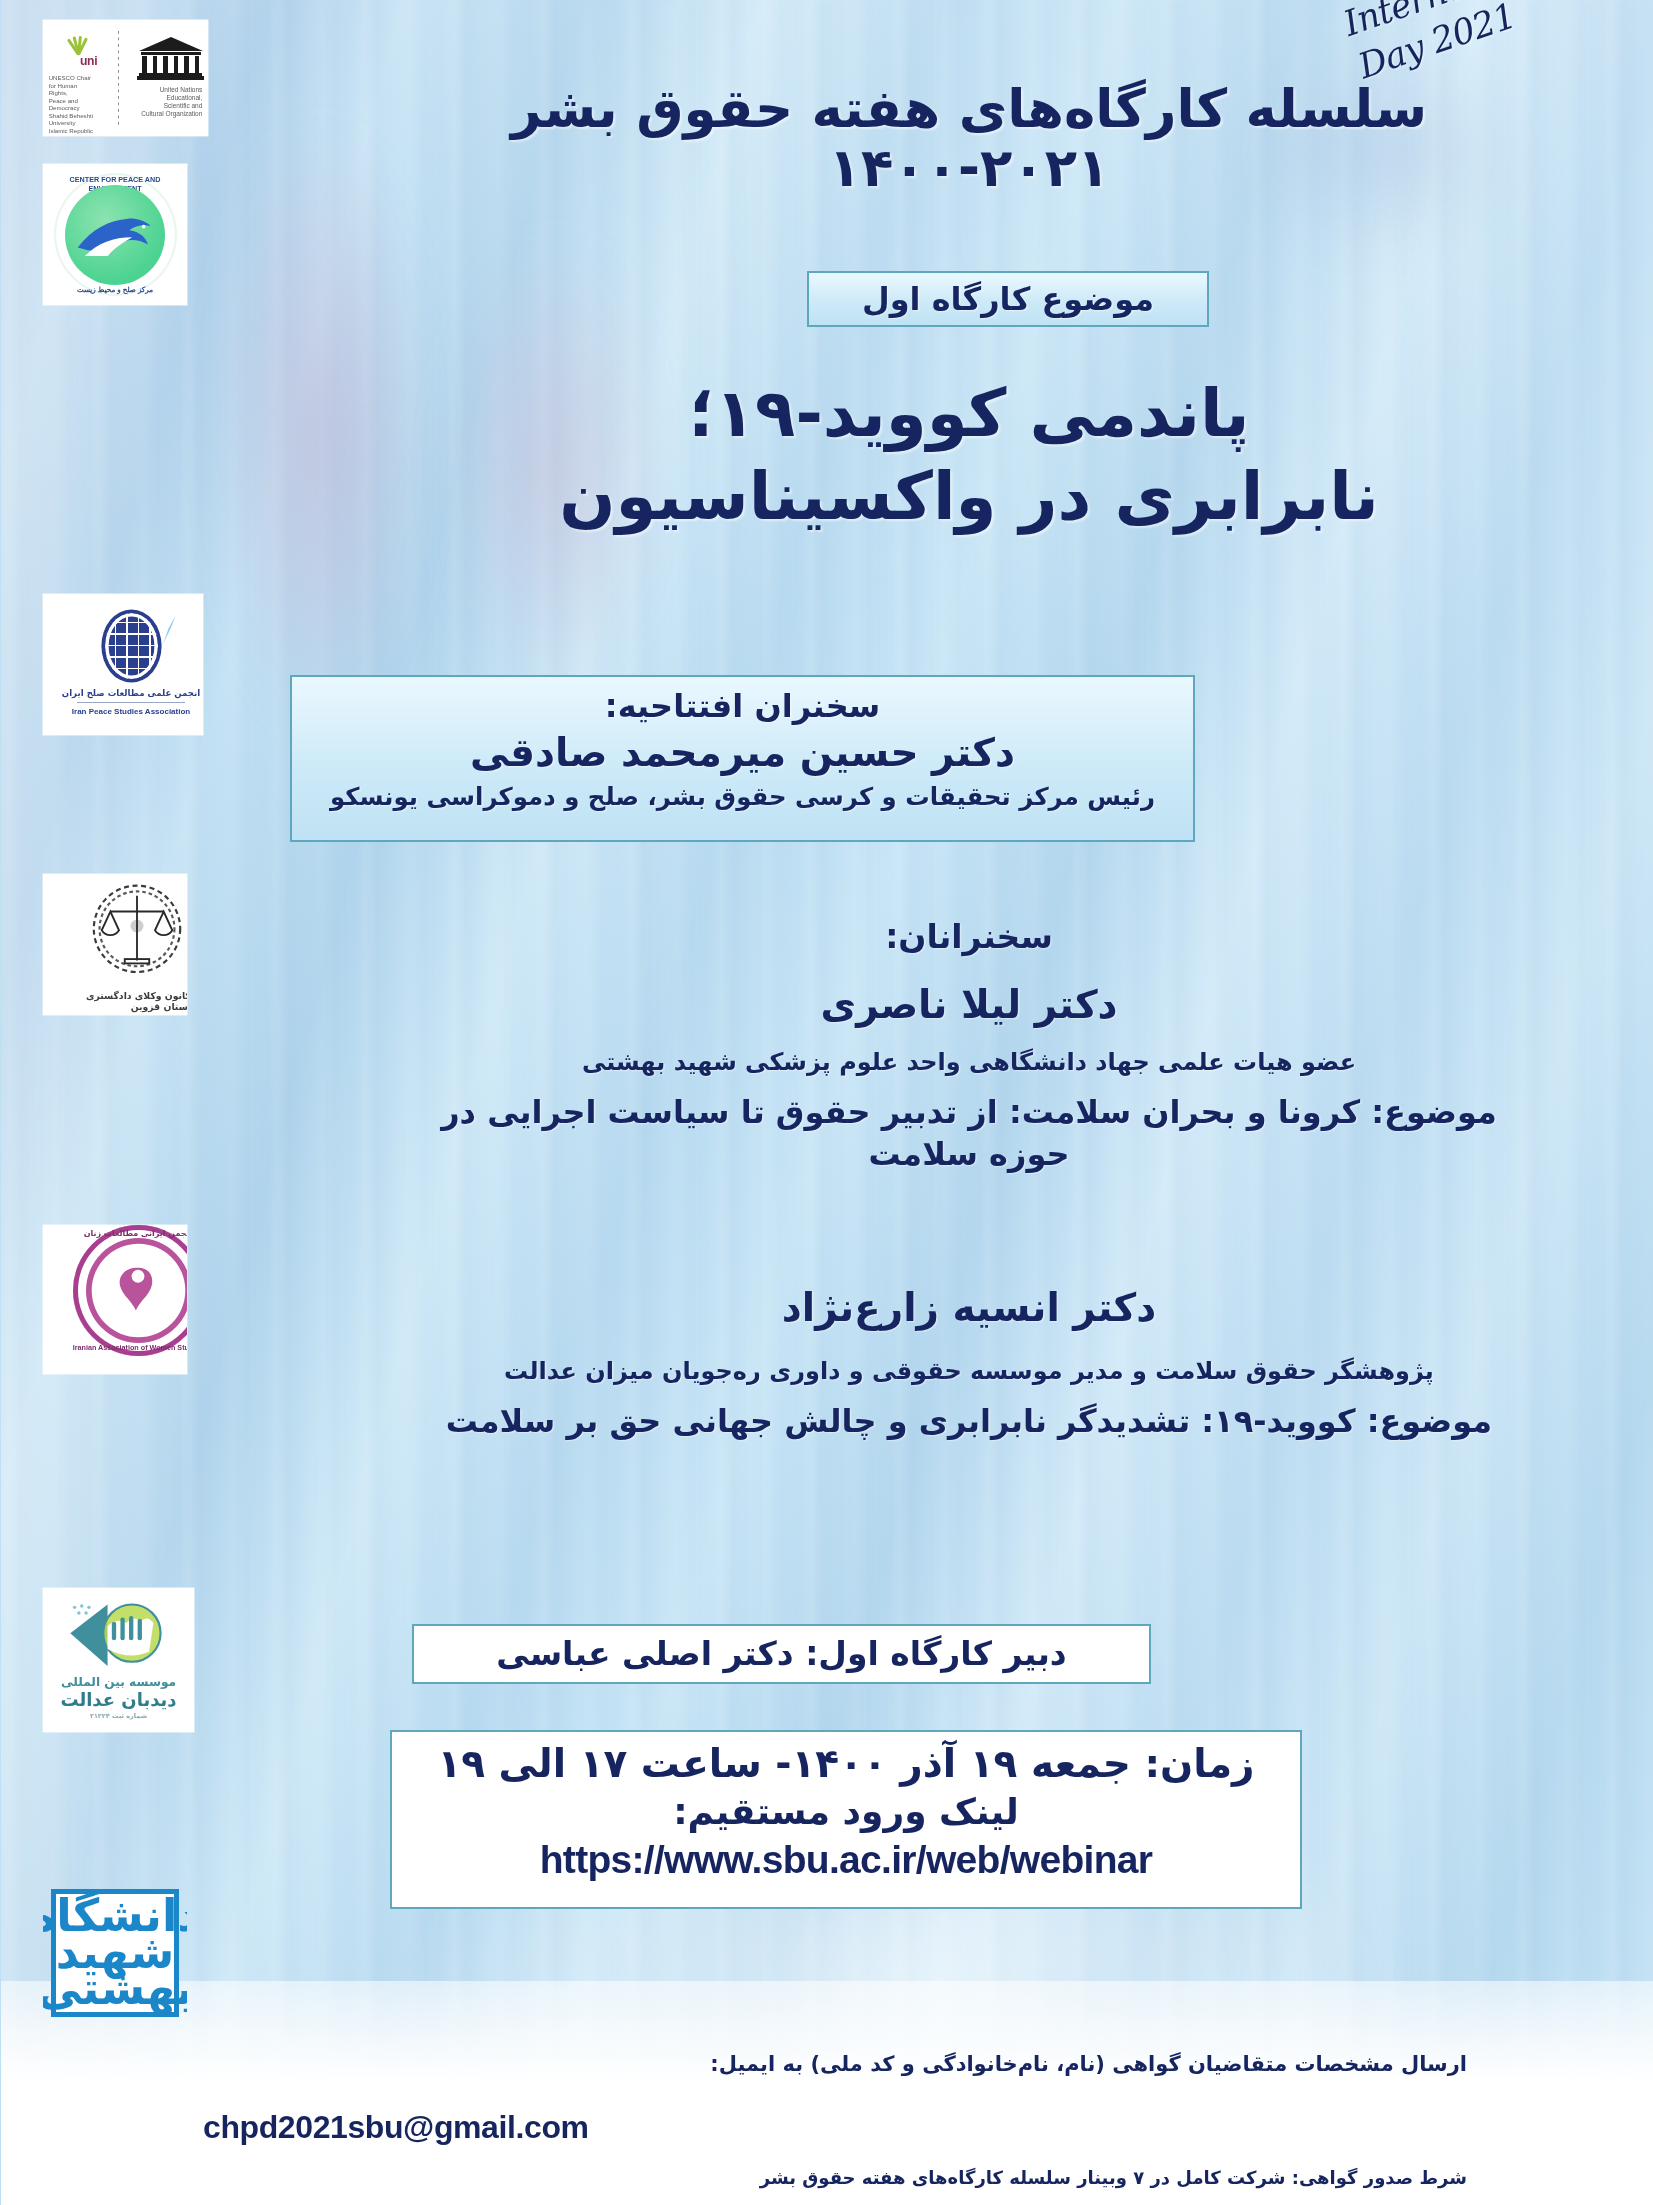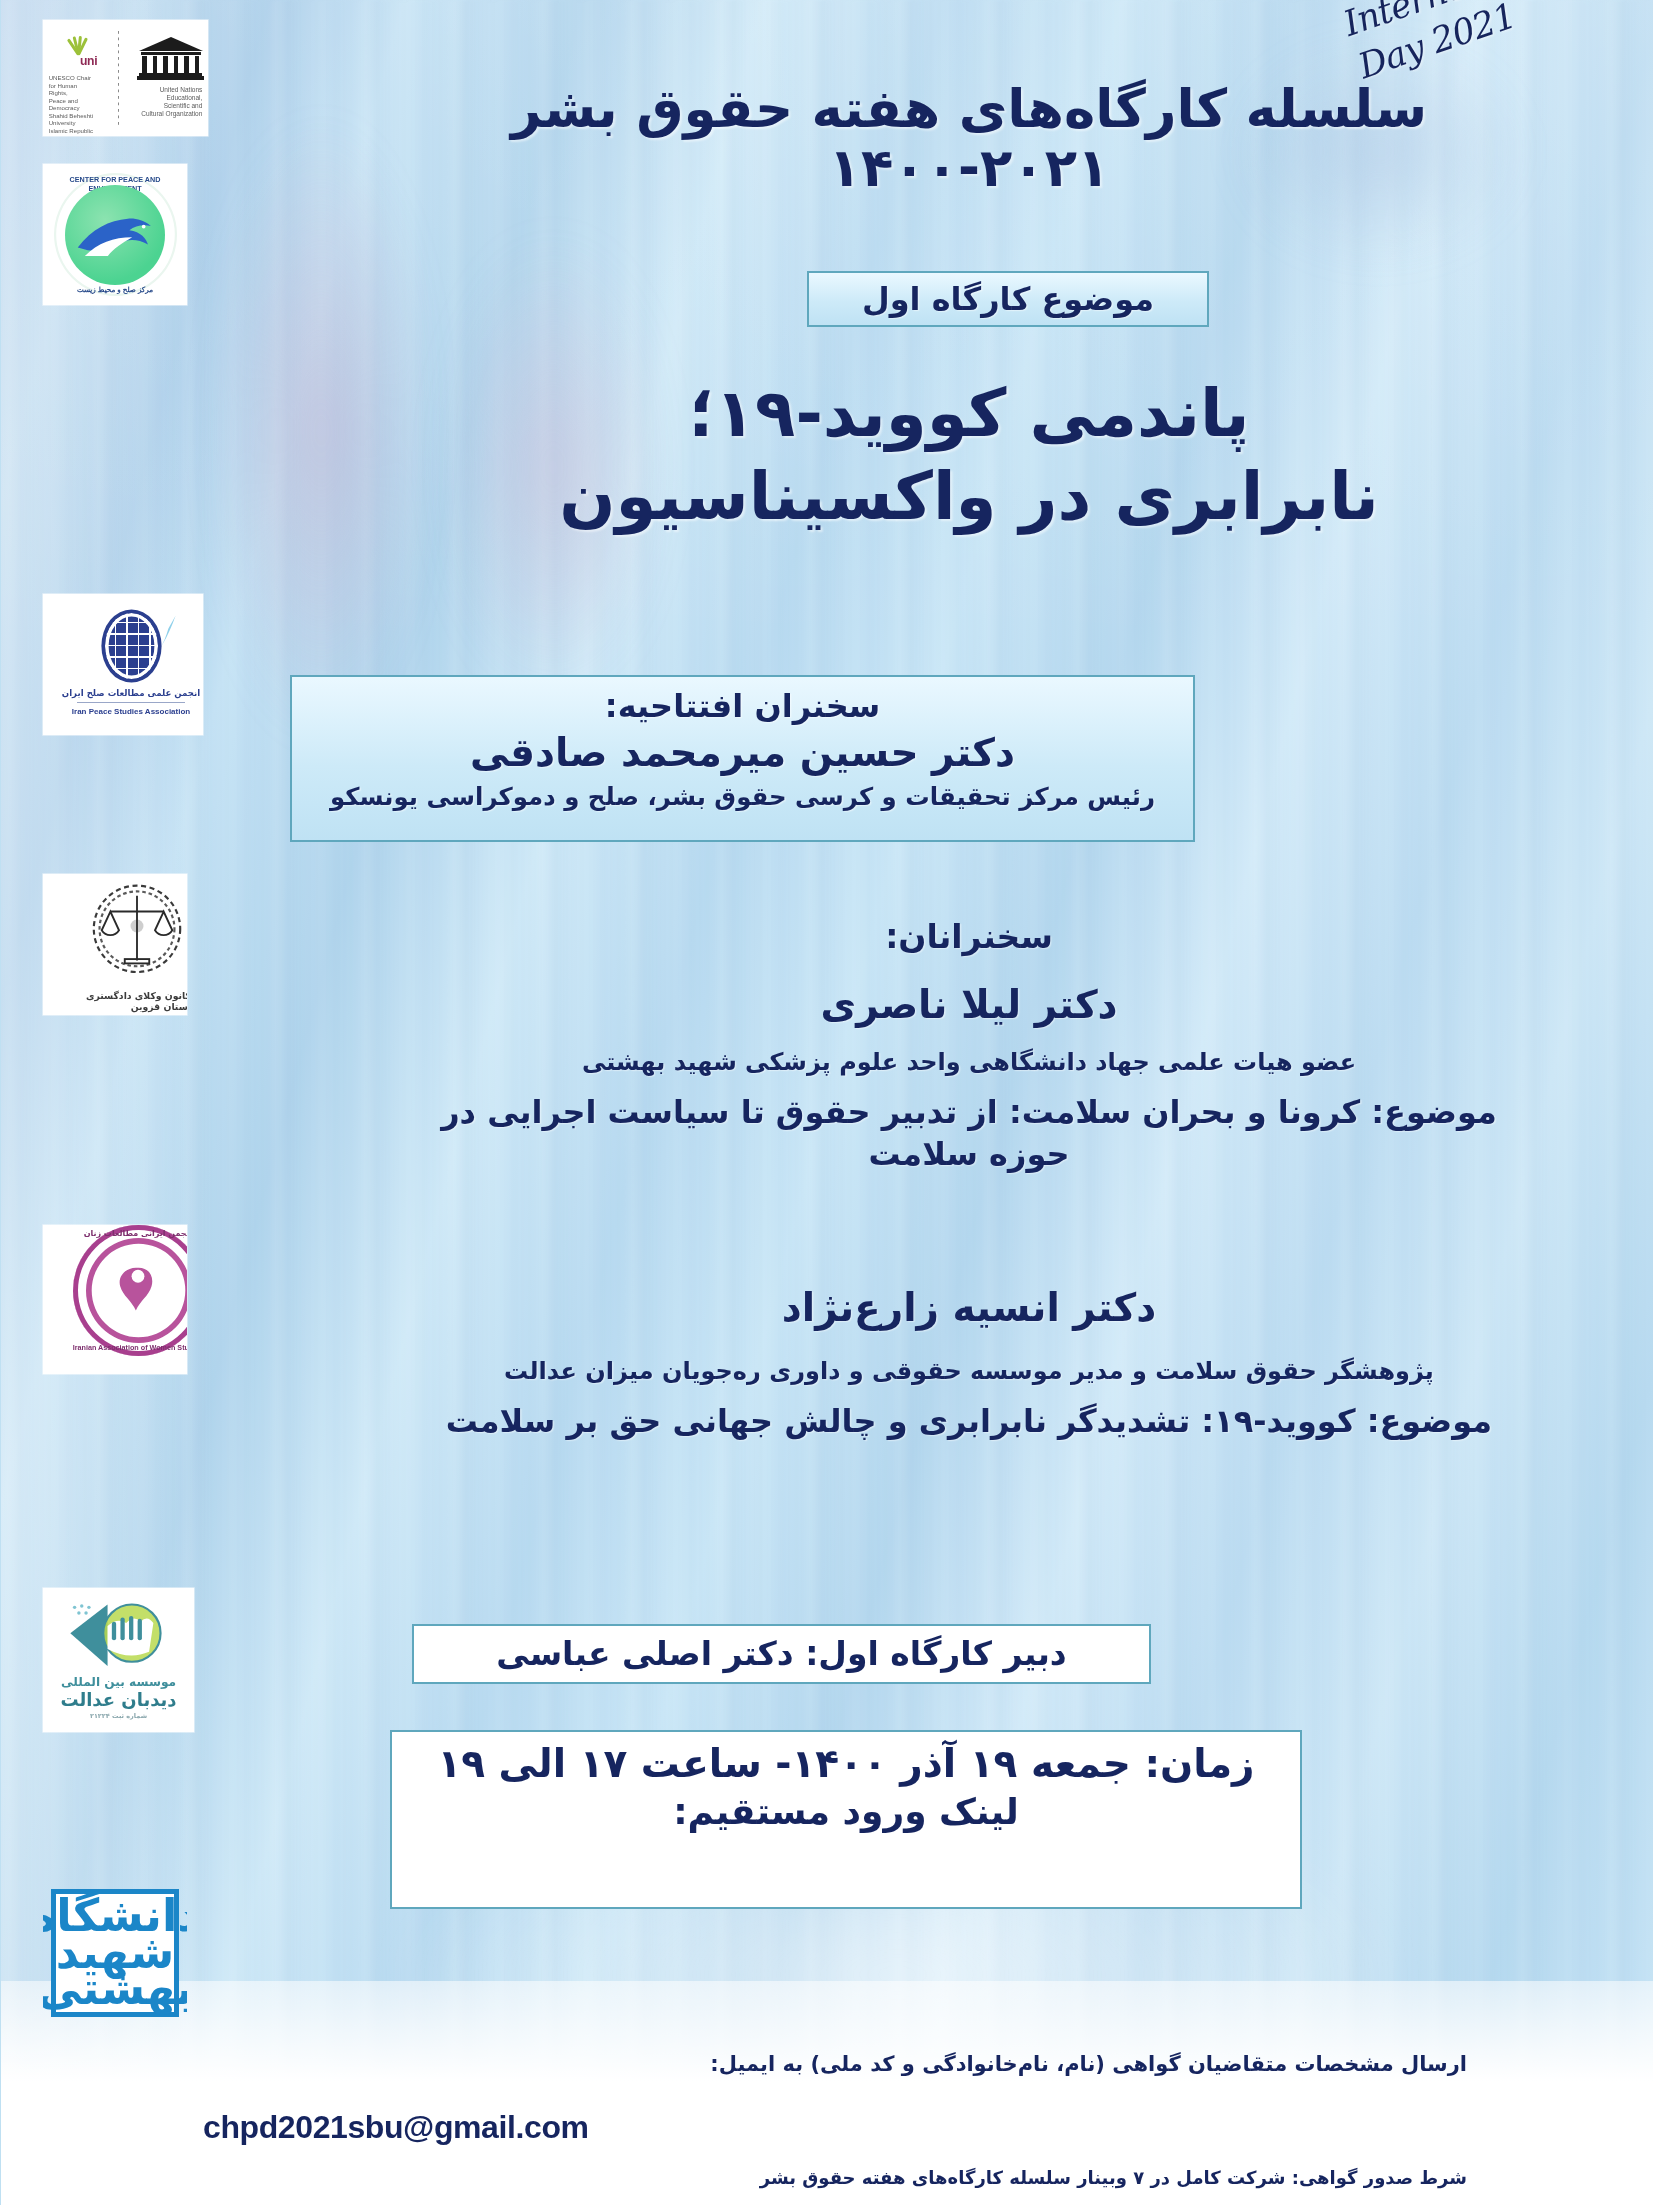--- a/index.html
+++ b/index.html
@@ -424,20 +424,21 @@
 
   <div class="plain fa" id="sp2-name">دکتر انسیه زارع‌نژاد</div>
   <div class="plain fa" id="sp2-affil">پژوهشگر حقوق سلامت و مدیر موسسه حقوقی و داوری ره‌جویان میزان عدالت</div>
   <div class="plain fa" id="sp2-topic">موضوع: کووید-۱۹: تشدیدگر نابرابری و چالش جهانی حق بر سلامت</div>
 
   <div class="boxed fa" id="box-secretary">دبیر کارگاه اول: دکتر اصلی عباسی</div>
 
   <div class="boxed fa" id="box-time">
     <div class="t1">زمان: جمعه ۱۹ آذر ۱۴۰۰- ساعت ۱۷ الی ۱۹</div>
     <div class="t2">لینک ورود مستقیم:</div>
+    <div class="t3">https://www.sbu.ac.ir/web/webinar</div>
   </div>
 
   <div class="footer-line fa" id="f-cert">ارسال مشخصات متقاضیان گواهی (نام، نام‌خانوادگی و کد ملی) به ایمیل:</div>
   <div class="footer-line" id="f-email">chpd2021sbu@gmail.com</div>
   <div class="footer-line fa" id="f-cond">شرط صدور گواهی: شرکت کامل در ۷ وبینار سلسله کارگاه‌های هفته حقوق بشر</div>
 
 </div>
 
 
 </body></html>

